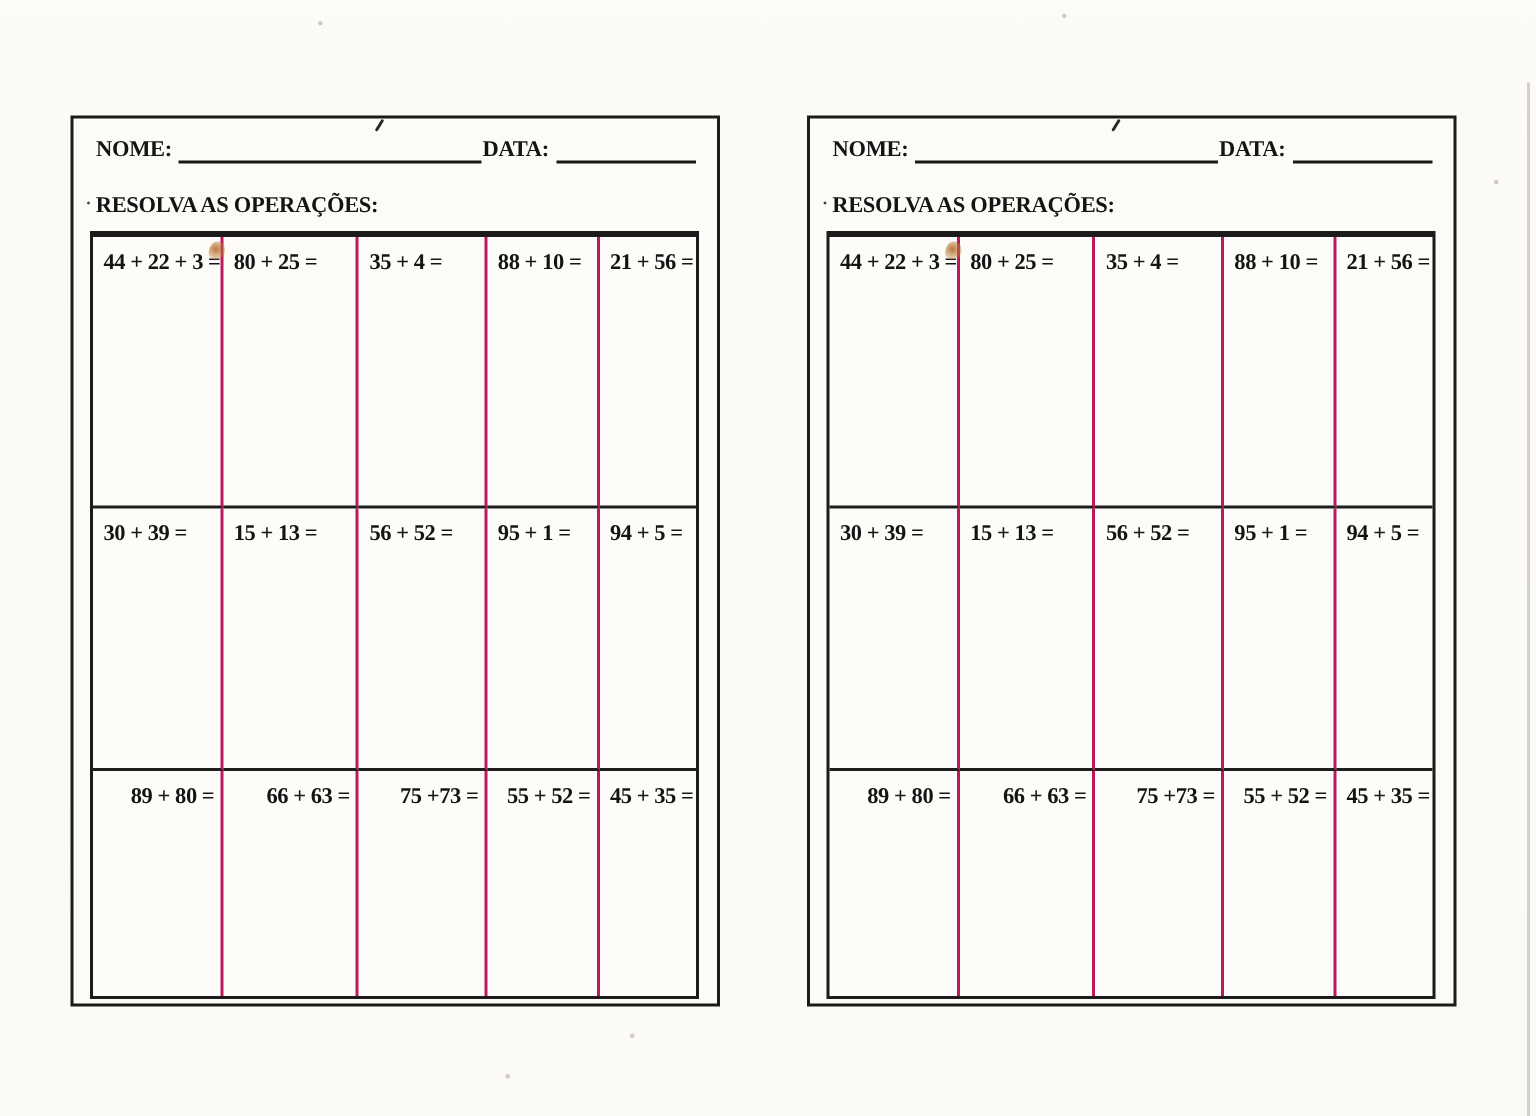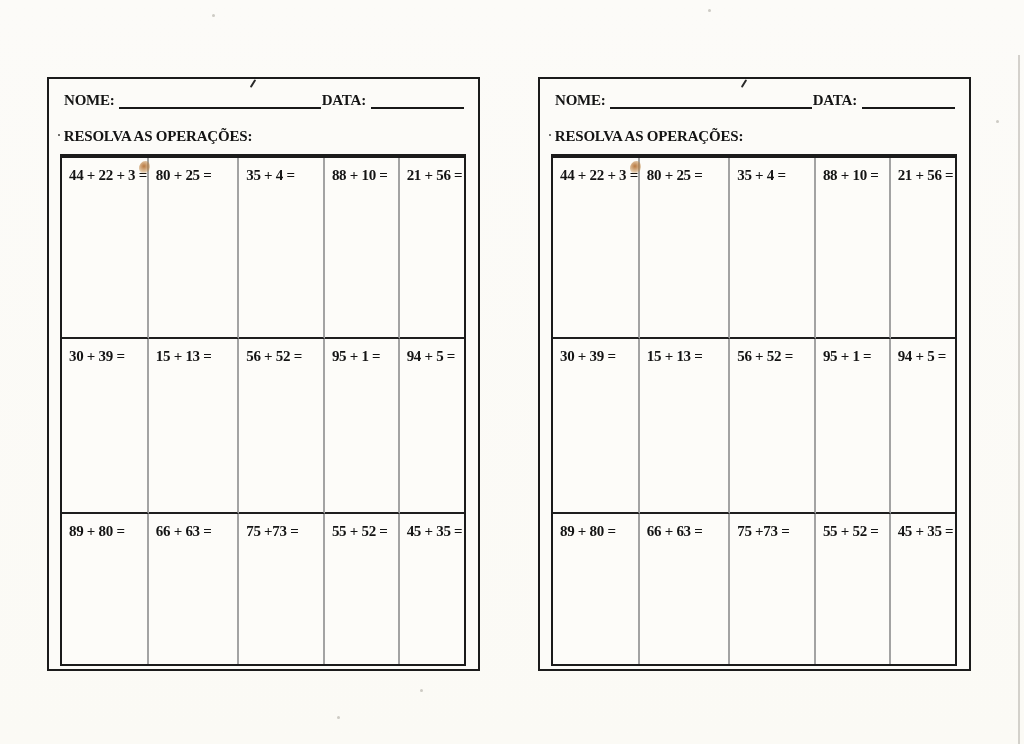--- a/index.html
+++ b/index.html
@@ -95,31 +95,31 @@
     box-sizing: border-box;
     border: 2px solid #1b1b1b;
     border-top-width: 4px;
     display: grid;
     grid-template-columns: 21.6% 22.5% 21.3% 18.6% 16%;
     grid-template-rows: 35.8% 34.6% 29.6%;
     background: #fdfcf9;
   }
   .cell {
     box-sizing: border-box;
-    border-right: 2px solid #a3a3a3;
+    border-right: 2px solid #be185d;
     border-bottom: 2px solid #1e1e1e;
     padding: 9px 4px 0 7px;
     font-weight: 700;
     font-size: 15px;
     letter-spacing: -0.3px;
     white-space: nowrap;
     overflow: hidden;
   }
   .cell.last-col { border-right: none; }
-  .cell.last-row { border-bottom: none; }
+  .cell.last-row { border-bottom: none; text-align: right; }
 
   
   .stain {
     position: absolute;
     left: 90px;
     top: 82px;
     width: 11px;
     height: 13px;
     border-radius: 60% 40% 55% 45%;
     background: radial-gradient(circle at 45% 40%, rgba(173,98,32,0.85) 0%, rgba(190,130,60,0.45) 55%, rgba(190,130,60,0) 80%);

